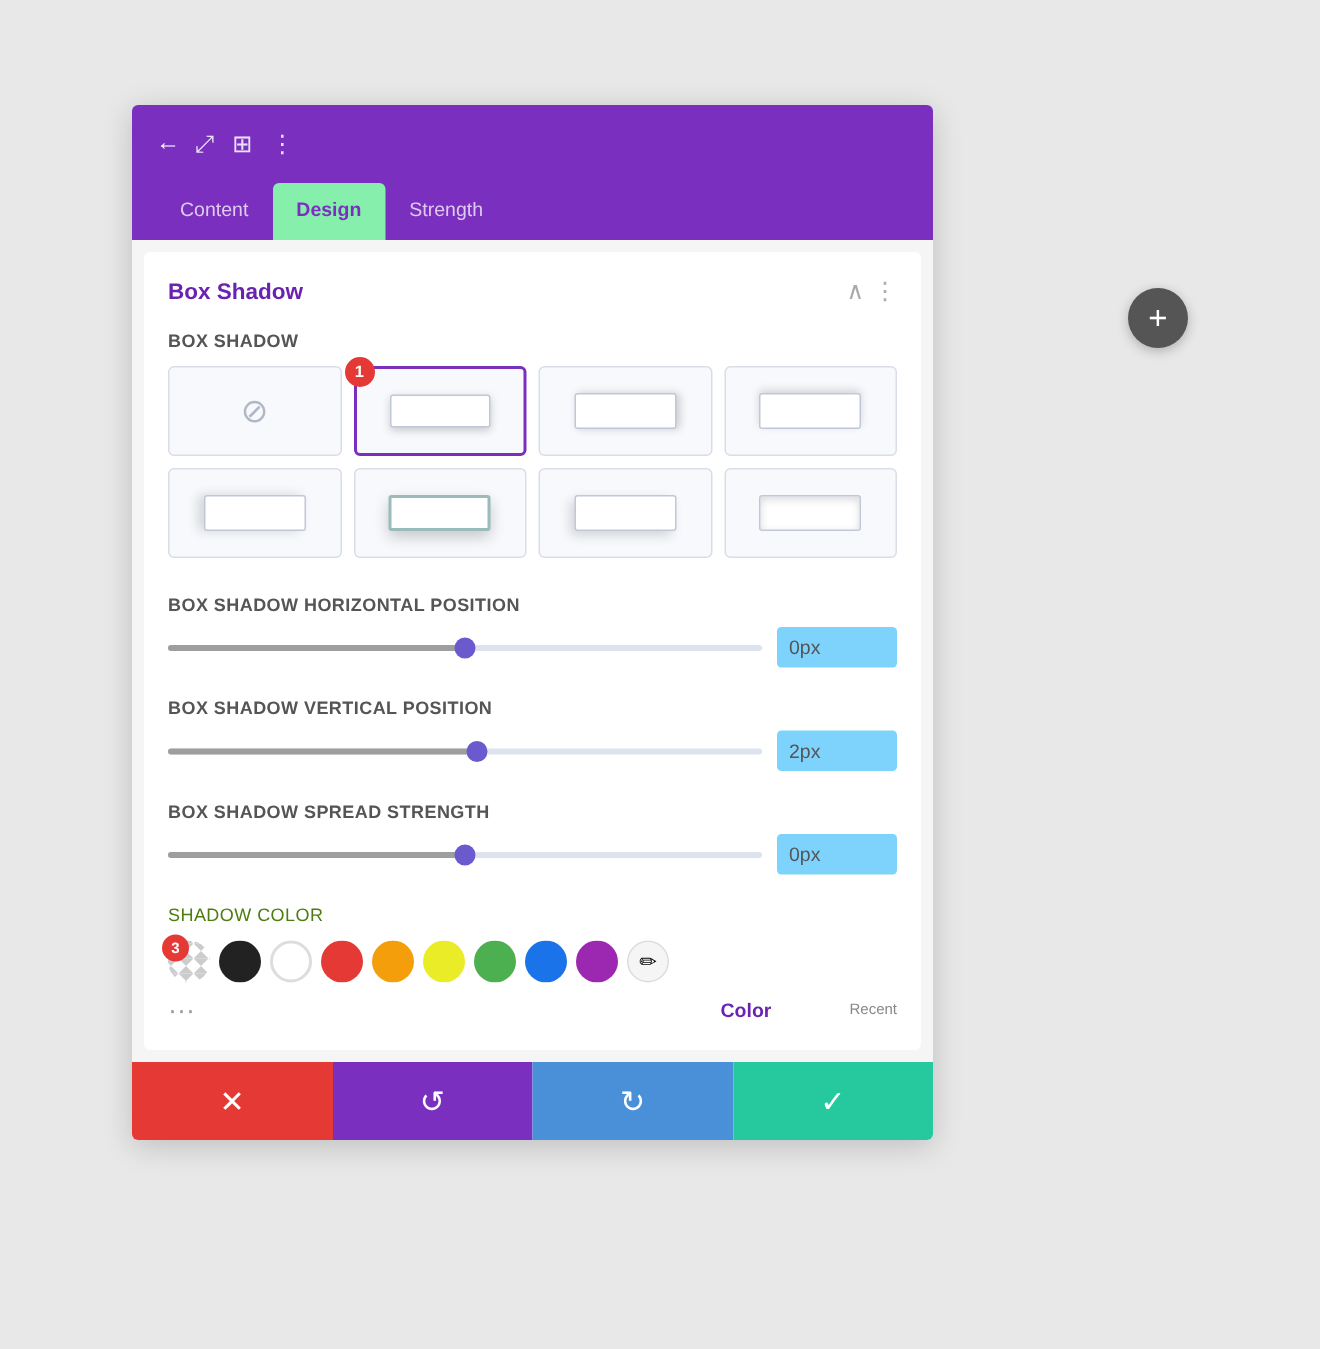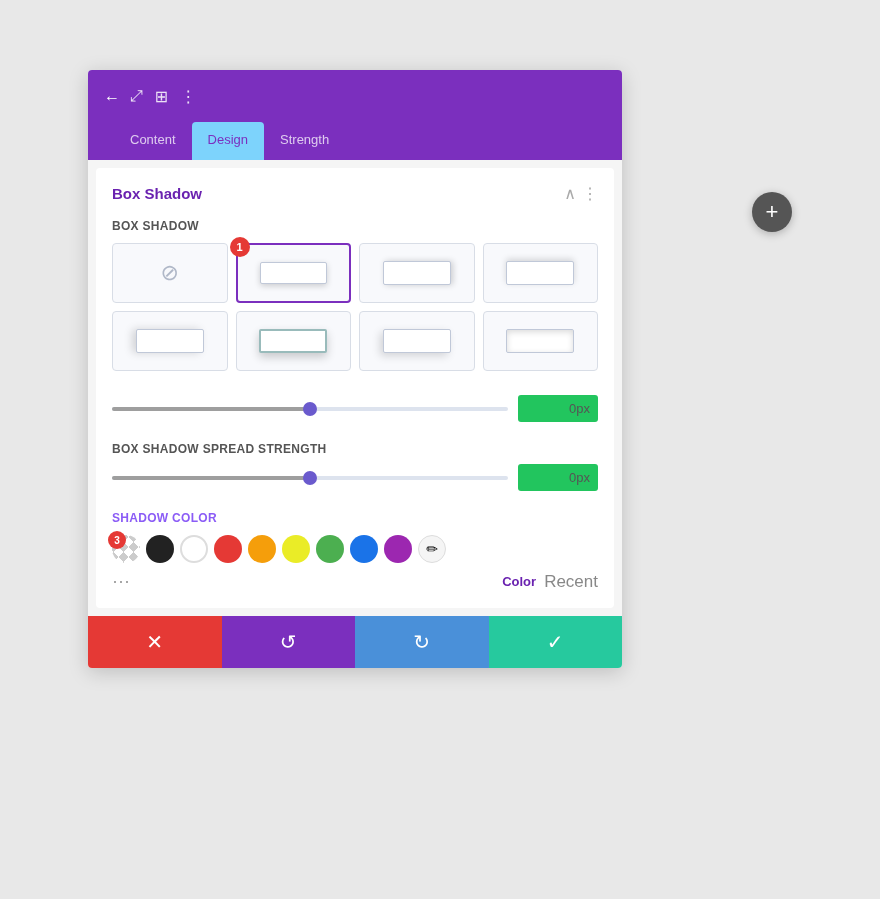--- a/index.html
+++ b/index.html
@@ -62,37 +62,37 @@
       cursor: pointer;
       display: flex;
       align-items: center;
       justify-content: center;
     }
 
     
     .tabs {
       background: #7b2fbe;
       display: flex;
-      padding: 0 26px;
+      padding: 0 16px;
       border-bottom: none;
     }
     .tab {
       padding: 10px 16px;
       font-size: 13px;
       font-weight: 500;
       color: rgba(255,255,255,0.75);
       cursor: pointer;
       border-bottom: 3px solid transparent;
     }
     .tab.active {
-      background: #7dd3fc;
+      background: #86efac;
       color: #7b2fbe;
       border-radius: 4px 4px 0 0;
       border-bottom: none;
-      font-weight: 400;
+      font-weight: 700;
     }
 
     
     .panel-content {
       background: #f5f5f5;
       padding: 0;
       max-height: 680px;
       overflow-y: auto;
     }
 
@@ -248,35 +248,35 @@
       height: 14px;
       border-radius: 50%;
       background: #6a5acd;
       position: absolute;
       top: 50%;
       transform: translateY(-50%);
       cursor: pointer;
     }
     .slider-value {
       width: 80px;
-      text-align: right;
+      text-align: left;
       font-size: 13px;
       color: #555;
-      background: #22c55e;
+      background: #7dd3fc;
       border: none;
       border-radius: 3px;
       padding: 6px 8px;
       outline: none;
     }
 
     
     .color-label {
       font-size: 12px;
-      color: #8b5cf6;
-      font-weight: 700;
+      color: #4d7c0f;
+      font-weight: 400;
       margin-bottom: 10px;
       text-transform: uppercase;
       letter-spacing: 0.3px;
     }
     .color-swatches {
       display: flex;
       align-items: center;
       gap: 6px;
       flex-wrap: wrap;
     }
@@ -334,22 +334,23 @@
     }
     .saved-btn {
       color: #6a22b0;
       font-size: 13px;
       font-weight: 600;
       cursor: pointer;
       margin-left: auto;
     }
     .recent-btn {
       color: #888;
-      font-size: 17px;
-      cursor: pointer;
+      font-size: 10px;
+      cursor: pointer;
+      margin-left: 44px;
     }
 
     
     .action-bar {
       display: grid;
       grid-template-columns: 1fr 1fr 1fr 1fr;
       height: 52px;
     }
     .action-btn {
       display: flex;
@@ -454,29 +455,40 @@
           <div class="shadow-preset style-7">
             <div class="inner-box"></div>
           </div>
 
           <div class="shadow-preset style-8">
             <div class="inner-box"></div>
           </div>
         </div>
 
         <div class="control-row">
+          <div class="control-label">Box Shadow Horizontal Position</div>
           <div class="slider-row">
             <div class="slider-track">
               <div class="slider-fill" style="width: 50%;"></div>
               <div class="slider-thumb" style="left: calc(50% - 7px);"></div>
             </div>
             <input class="slider-value" type="text" value="0px" style="">
           </div>
         </div>
 
+        <div class="control-row">
+          <div class="control-label">Box Shadow Vertical Position</div>
+          <div class="slider-row">
+            <div class="slider-track">
+              <div class="slider-fill" style="width: 52%;"></div>
+              <div class="slider-thumb" style="left: calc(52% - 7px);"></div>
+            </div>
+            <input class="slider-value" type="text" value="2px" style="">
+          </div>
+        </div>
 
 
         <div class="control-row">
           <div class="control-label">Box Shadow Spread Strength</div>
           <div class="slider-row">
             <div class="slider-track">
               <div class="slider-fill" style="width: 50%;"></div>
               <div class="slider-thumb" style="left: calc(50% - 7px);"></div>
             </div>
             <input class="slider-value" type="text" value="0px" style="">

